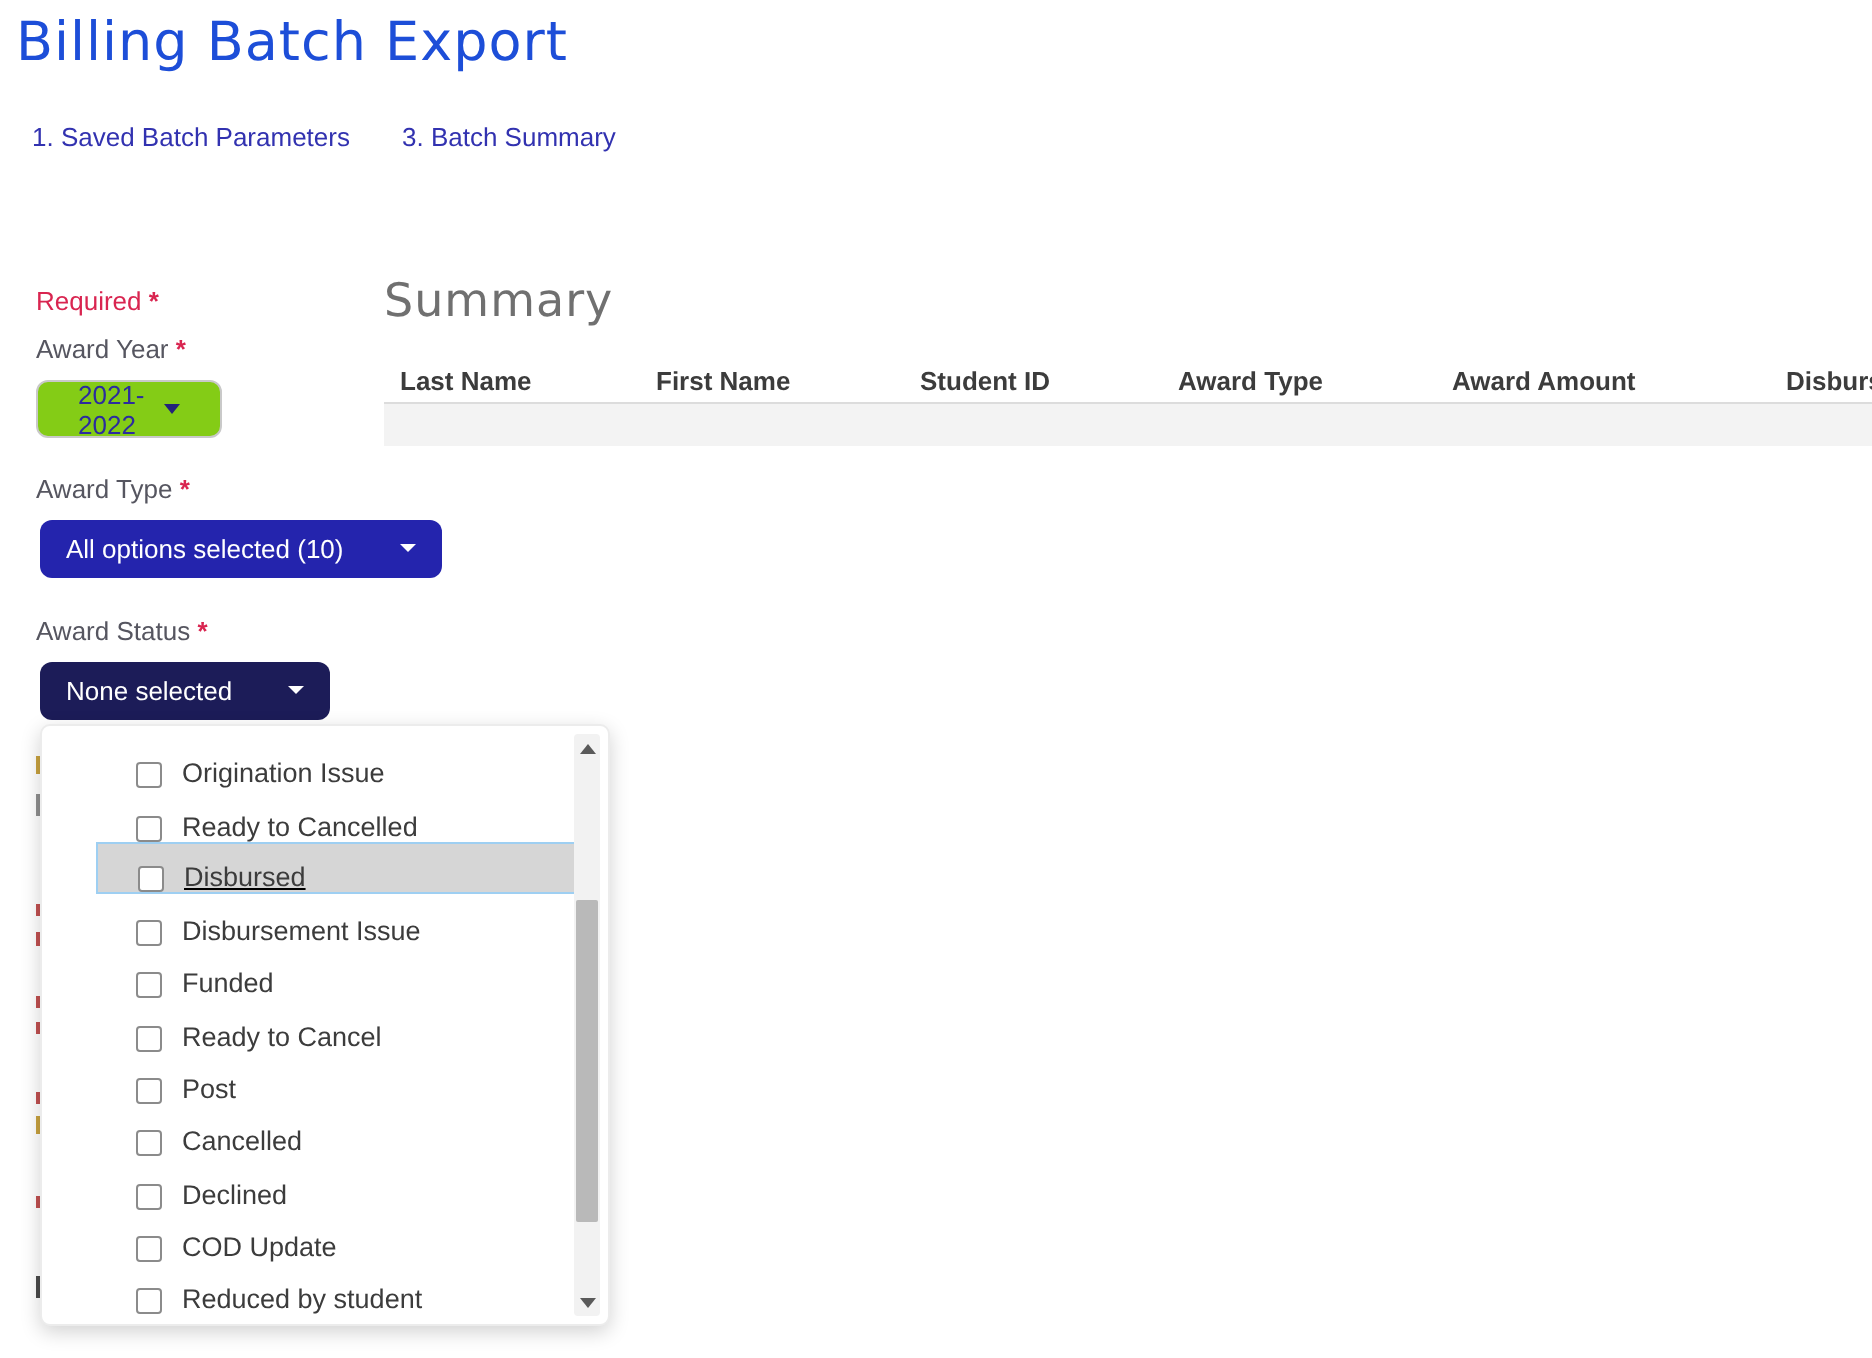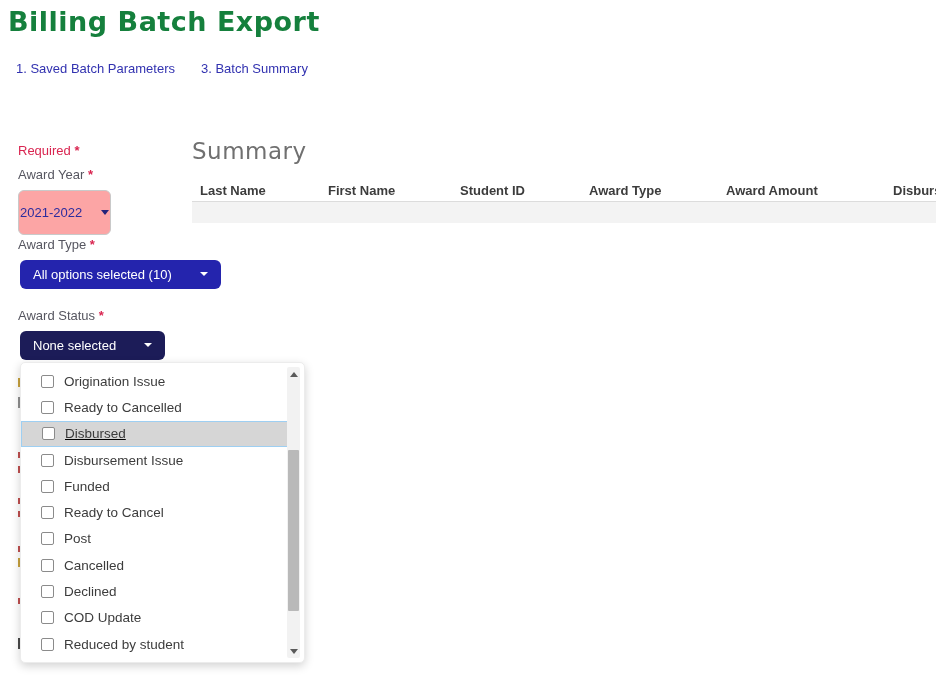--- a/index.html
+++ b/index.html
@@ -7,22 +7,22 @@
   body { font-family: "Liberation Sans", sans-serif; }
   .page {
     position: relative; width: 936px; height: 679px;
     background: #ffffff; overflow: hidden;
   }
 
   
   .page-title {
     position: absolute; top: 6px; left: 8px;
     font-family: "DejaVu Sans", sans-serif;
-    font-size: 27px; font-weight: 700; letter-spacing: 0.5px;
-    color: #15803d;
+    font-size: 27px; font-weight: 400; letter-spacing: 0.5px;
+    color: #1d4ed8;
   }
 
   
   .tabs { position: absolute; top: 53px; left: 14px; display: flex; align-items: center; gap: 22px; }
   .tab {
     font-size: 13px; color: #3232b0; cursor: pointer; white-space: nowrap;
     padding: 8px 2px;
   }
   .tab.active {
     background: #1c1c87; color: #ffffff; border-radius: 8px;
@@ -31,24 +31,24 @@
 
   
   .required-note { position: absolute; top: 143px; left: 18px; font-size: 13px; color: #d92550; }
   .ast { color: #d92550; font-weight: bold; }
   .field-label { position: absolute; font-size: 13px; color: #565660; }
   .lbl-award-year { top: 167px; left: 18px; }
   .lbl-award-type { top: 237px; left: 18px; }
   .lbl-award-status { top: 308px; left: 18px; }
 
   .year-select {
-    position: absolute; top: 190px; left: 18px; width: 93px; height: 45px;
-    border: 1px solid #c9c9c9; border-radius: 6px; background: #fca5a5;
+    position: absolute; top: 190px; left: 18px; width: 93px; height: 29px;
+    border: 1px solid #c9c9c9; border-radius: 6px; background: #84cc16;
     display: flex; align-items: center; justify-content: space-between;
-    padding: 0 1px; cursor: pointer;
+    padding: 0 20px; cursor: pointer;
   }
   .year-select .val { font-size: 13px; color: #2c2c9e; }
   .caret-navy {
     width: 0; height: 0; border-left: 4px solid transparent;
     border-right: 4px solid transparent; border-top: 5px solid #23237a;
   }
   .caret-white {
     width: 0; height: 0; border-left: 4px solid transparent;
     border-right: 4px solid transparent; border-top: 4px solid #ffffff;
     display: inline-block; margin-left: 7px; position: relative; top: -1px;
@@ -68,22 +68,23 @@
   .frag { position: absolute; width: 3px; left: 18px; }
 
   
   .dropdown {
     position: absolute; top: 362px; left: 20px; width: 285px; height: 301px;
     background: #ffffff; border: 1px solid #ececec; border-radius: 5px;
     box-shadow: 0 3px 10px rgba(0,0,0,0.18);
   }
   .opt-list { position: absolute; top: 5px; left: 0; right: 16px; }
   .opt-row {
-    height: 26.3px; display: flex; align-items: center; padding-left: 20px;
+    height: 26.3px; display: flex; align-items: flex-end; padding-left: 20px;
     cursor: pointer;
+    margin-left: 27px;
   }
   .opt-row.highlighted {
     background: #d6d6d6; border: 1px solid #9ecff2;
     margin-right: -2px;
     text-decoration: underline;
   }
   .cb {
     appearance: none; -webkit-appearance: none;
     width: 13px; height: 13px; border: 1px solid #8b8b8b; border-radius: 2px;
     background: #ffffff; margin: 0; cursor: pointer; flex: 0 0 auto;

